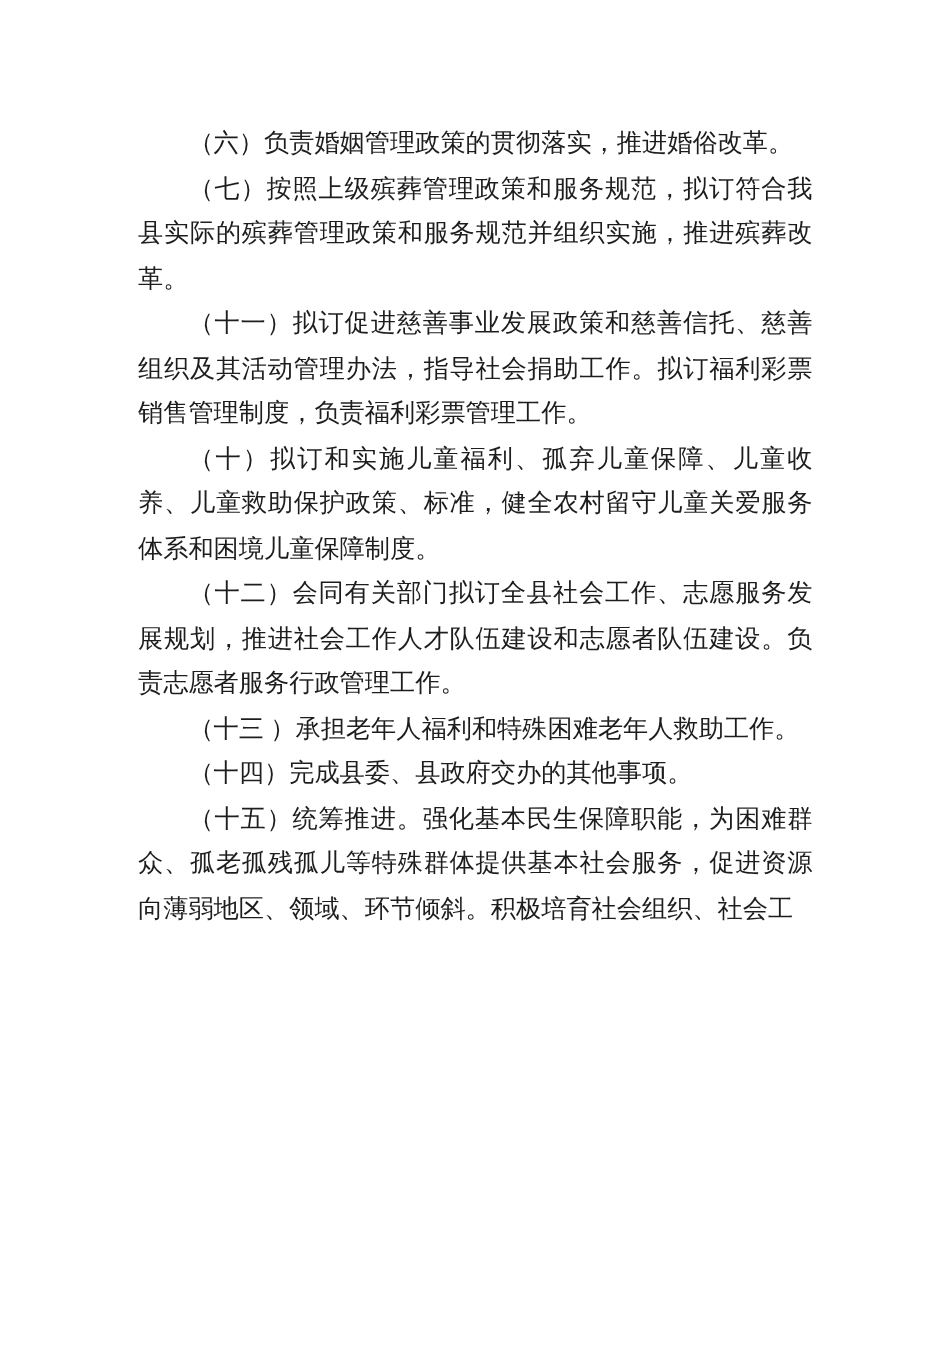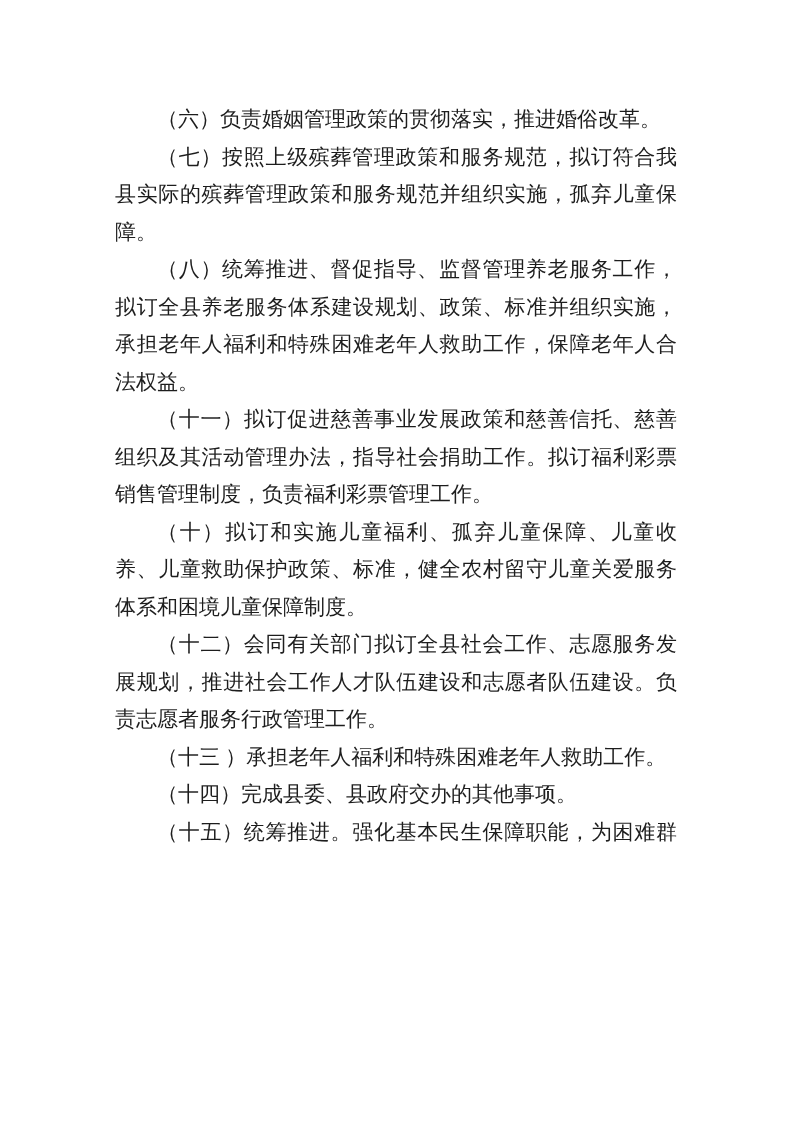--- a/index.html
+++ b/index.html
@@ -47,22 +47,21 @@
     font-family: "Liberation Serif", "DejaVu Serif", serif;
   }
 </style>
 </head>
 <body>
 
 <div class="page">
 
   <div class="doc-body">
     <p class="para">（六）负责婚姻管理政策的贯彻落实，推进婚俗改革。</p>
-    <p class="para">（七）按照上级殡葬管理政策和服务规范，拟订符合我县实际的殡葬管理政策和服务规范并组织实施，孤弃儿童保障。</p>
-    <p class="para">（八）统筹推进、督促指导、监督管理养老服务工作，拟订全县养老服务体系建设规划、政策、标准并组织实施，承担老年人福利和特殊困难老年人救助工作，保障老年人合法权益。</p>
+    <p class="para">（七）按照上级殡葬管理政策和服务规范，拟订符合我县实际的殡葬管理政策和服务规范并组织实施，推进殡葬改革。</p>
     <p class="para">（十一）拟订促进慈善事业发展政策和慈善信托、慈善组织及其活动管理办法，指导社会捐助工作。拟订福利彩票销售管理制度，负责福利彩票管理工作。</p>
     <p class="para">（十）拟订和实施儿童福利、孤弃儿童保障、儿童收养、儿童救助保护政策、标准，健全农村留守儿童关爱服务体系和困境儿童保障制度。</p>
     <p class="para">（十二）会同有关部门拟订全县社会工作、志愿服务发展规划，推进社会工作人才队伍建设和志愿者队伍建设。负责志愿者服务行政管理工作。</p>
     <p class="para">（十三 ）承担老年人福利和特殊困难老年人救助工作。</p>
     <p class="para">（十四）完成县委、县政府交办的其他事项。</p>
     <p class="para">（十五）统筹推进。强化基本民生保障职能，为困难群众、孤老孤残孤儿等特殊群体提供基本社会服务，促进资源向薄弱地区、领域、环节倾斜。积极培育社会组织、社会工</p>
   </div>
 
   <div class="page-footer">– 5 –</div>
 

